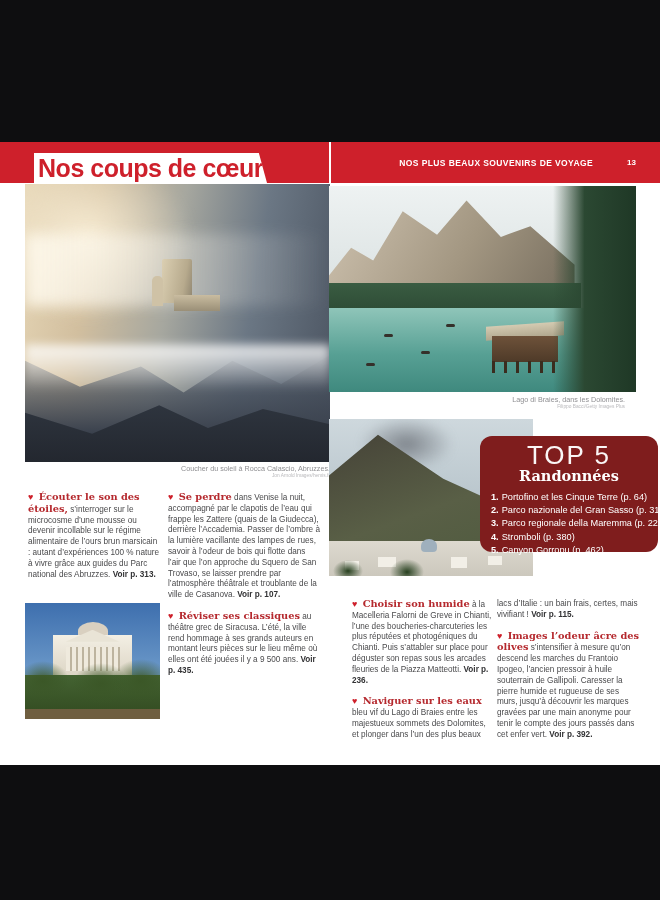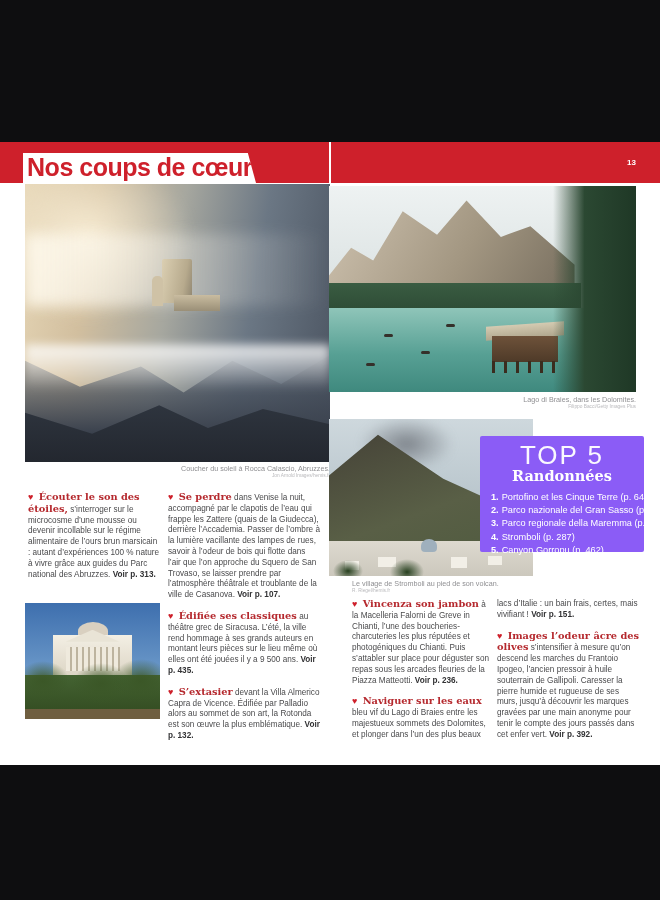--- a/index.html
+++ b/index.html
@@ -3,22 +3,22 @@
 <meta charset="utf-8">
 <style>
   html,body{margin:0;padding:0;background:#0d0d0f;}
   .canvas{position:relative;width:660px;height:900px;background:#ffffff;overflow:hidden;
           font-family:"Liberation Sans",sans-serif;}
   .band{position:absolute;left:0;width:660px;background:#0e0e10;}
   .band.top{top:0;height:142px;}
   .band.bottom{top:765px;height:135px;}
   .redband{position:absolute;left:0;top:142px;width:660px;height:41px;background:#ce202b;}
   .spine{position:absolute;left:329px;top:142px;width:2px;height:41px;background:#ffffff;}
-  .title-tab{position:absolute;left:23px;top:153px;width:233px;height:30px;background:#ffffff;
-             display:flex;justify-content:center;
+  .title-tab{position:absolute;left:34px;top:153px;width:233px;height:30px;background:#ffffff;
+             display:flex;align-items:center;justify-content:center;
              clip-path:polygon(0 0,96.5% 0,100% 100%,0 100%);}
   .title-text{font-size:25px;font-weight:bold;color:#ce202b;letter-spacing:-0.5px;white-space:nowrap;}
   .running{position:absolute;top:142px;right:67px;height:41px;display:flex;align-items:center;
            color:#fff;font-size:8.5px;font-weight:bold;letter-spacing:0.4px;}
   .pagenum{position:absolute;top:142px;right:24px;height:41px;display:flex;align-items:center;
            color:#fff;font-size:8px;font-weight:bold;}
   .photo{position:absolute;overflow:hidden;}
   .layer{position:absolute;}
   
   .p-castle{left:25px;top:184px;width:305px;height:278px;}
@@ -69,39 +69,40 @@
   .caption{position:absolute;color:#8f8f92;font-size:7.2px;line-height:9px;}
   .credit{display:block;color:#b9b9bc;font-size:4.8px;line-height:6px;}
   .cap-right{text-align:right;}
   
   .col{position:absolute;color:#4a4a4c;font-size:8.2px;line-height:10.8px;}
   .sec{margin:0 0 10px 0;}
   .heart{color:#ce202b;font-size:9px;margin-right:3px;}
   .h{font-family:"DejaVu Serif",serif;font-weight:bold;color:#b5292e;font-size:9.8px;margin-top:13px;}
   .voir{color:#323234;font-weight:bold;}
   
-  .top5{position:absolute;left:480px;top:436px;width:164px;height:116px;background:#8b5cf6;z-index:3;border-radius:2px;}
+  .top5{position:absolute;left:480px;top:436px;width:178px;height:116px;background:#7f1d1d;z-index:3;border-radius:12px;}
   .top5-label{margin-top:6px;text-align:center;color:#ffffff;font-size:26px;line-height:26px;letter-spacing:2px;font-weight:normal;opacity:0.96;}
   .top5-sub{text-align:center;color:#ffffff;font-family:"DejaVu Serif",serif;font-weight:bold;font-size:14.5px;line-height:16px;}
   .top5-list{margin:7px 0 0 11px;}
   .t5item{color:#ffffff;font-size:9.2px;line-height:13.2px;white-space:nowrap;}
   .t5item .num{font-weight:bold;margin-right:3px;}
 </style>
 </head>
 <body>
 
 <div class="canvas">
   <div class="band top"></div>
   <div class="band bottom"></div>
 
   <div class="redband"></div>
   <div class="spine"></div>
   <div class="title-tab">
     <span class="title-text">Nos coups de cœur</span>
   </div>
+  <div class="running">NOS PLUS BEAUX SOUVENIRS DE VOYAGE</div>
   <div class="pagenum">13</div>
 
   <div class="photo p-castle">
     <div class="layer c-sky"></div>
     <div class="layer c-glow"></div>
     <div class="layer c-clouds"></div>
     <div class="layer c-farridge"></div>
     <div class="layer c-keep"></div>
     <div class="layer c-tower"></div>
     <div class="layer c-wall"></div>
@@ -133,90 +134,82 @@
     <div class="layer v-field"></div>
   </div>
 
   <div class="col" style="left:168px;top:492px;width:152px;">
     <p class="sec">
       <span class="heart">♥</span>
       <b class="h">Se perdre</b><span> dans Venise la nuit, accompagné par le clapotis de l’eau qui frappe les Zattere (quais de la Giudecca), derrière l’Accademia. Passer de l’ombre à la lumière vacillante des lampes de rues, savoir à l’odeur de bois qui flotte dans l’air que l’on approche du Squero de San Trovaso, se laisser prendre par l’atmosphère théâtrale et troublante de la ville de Casanova. </span><b class="voir">Voir p. 107.</b>
     </p>
     <p class="sec">
       <span class="heart">♥</span>
-      <b class="h">Édifiée ses classiques</b><span> au théâtre grec de Siracusa. L’été, la ville rend hommage à ses grands auteurs en montant leurs pièces sur le lieu même où elles ont été jouées il y a 9 500 ans. </span><b class="voir">Voir p. 435.</b>
-    </p>
-    <p class="sec">
-      <span class="heart">♥</span>
-      <b class="h">S’extasier</b><span> devant la Villa Almerico Capra de Vicence. Édifiée par Palladio alors au sommet de son art, la Rotonda est son œuvre la plus emblématique. </span><b class="voir">Voir p. 132.</b>
+      <b class="h">Réviser ses classiques</b><span> au théâtre grec de Siracusa. L’été, la ville rend hommage à ses grands auteurs en montant leurs pièces sur le lieu même où elles ont été jouées il y a 9 500 ans. </span><b class="voir">Voir p. 435.</b>
     </p>
   </div>
 
   <div class="photo p-braies">
     <div class="layer b-sky"></div>
     <div class="layer b-peaks"></div>
     <div class="layer b-pines"></div>
     <div class="layer b-lake"></div>
     <div class="layer b-hut-roof"></div>
     <div class="layer b-hut"></div>
     <div class="layer b-stilts"></div>
     <div class="layer b-trees"></div>
     <div class="layer b-boat" style="left:18%;top:72%;"></div>
     <div class="layer b-boat" style="left:30%;top:80%;"></div>
     <div class="layer b-boat" style="left:12%;top:86%;"></div>
     <div class="layer b-boat" style="left:38%;top:67%;"></div>
   </div>
-  <div class="caption cap-right" style="left:329px;top:395px;width:307px;">
+  <div class="caption cap-right" style="left:318px;top:395px;width:307px;">
     <span>Lago di Braies, dans les Dolomites.</span>
     <span class="credit">Filippo Bacci/Getty Images Plus</span>
   </div>
 
   <div class="photo p-stromboli">
     <div class="layer s-sky"></div>
     <div class="layer s-smoke"></div>
     <div class="layer s-cone"></div>
     <div class="layer s-village"></div>
     <div class="s-house" style="left:8%;bottom:4%;width:14px;height:9px;"></div>
     <div class="s-house" style="left:24%;bottom:6%;width:18px;height:10px;"></div>
     <div class="s-house" style="left:60%;bottom:5%;width:16px;height:11px;"></div>
     <div class="s-house" style="left:78%;bottom:7%;width:14px;height:9px;"></div>
     <div class="layer s-dome"></div>
     <div class="s-palm" style="left:30%;bottom:-6%;width:34px;height:26px;"></div>
     <div class="s-palm" style="left:2%;bottom:-4%;width:30px;height:22px;"></div>
   </div>
-  <div class="caption" style="left:352px;top:579px;width:280px;">
-    <span>Le village de Stromboli au pied de son volcan.</span>
-    <span class="credit">R. Riegel/hemis.fr</span>
-  </div>
 
   <div class="top5">
     <div class="top5-label">TOP 5</div>
     <div class="top5-sub">Randonnées</div>
     <div class="top5-list">
       <div class="t5item"><span class="num">1.</span><span>Portofino et les Cinque Terre (p. 64)</span></div>
       <div class="t5item"><span class="num">2.</span><span>Parco nazionale del Gran Sasso (p. 310)</span></div>
       <div class="t5item"><span class="num">3.</span><span>Parco regionale della Maremma (p. 221)</span></div>
-      <div class="t5item"><span class="num">4.</span><span>Stromboli (p. 287)</span></div>
+      <div class="t5item"><span class="num">4.</span><span>Stromboli (p. 380)</span></div>
       <div class="t5item"><span class="num">5.</span><span>Canyon Gorropu (p. 462)</span></div>
     </div>
   </div>
 
   <div class="col" style="left:352px;top:599px;width:142px;">
     <p class="sec">
       <span class="heart">♥</span>
-      <b class="h">Vincenza son jambon</b><span> à la Macelleria Falorni de Greve in Chianti, l’une des boucheries-charcuteries les plus réputées et photogéniques du Chianti. Puis s’attabler sur place pour déguster son repas sous les arcades fleuries de la Piazza Matteotti. </span><b class="voir">Voir p. 236.</b>
+      <b class="h">Choisir son humide</b><span> à la Macelleria Falorni de Greve in Chianti, l’une des boucheries-charcuteries les plus réputées et photogéniques du Chianti. Puis s’attabler sur place pour déguster son repas sous les arcades fleuries de la Piazza Matteotti. </span><b class="voir">Voir p. 236.</b>
     </p>
     <p class="sec">
       <span class="heart">♥</span>
       <b class="h">Naviguer sur les eaux</b><span> bleu vif du Lago di Braies entre les majestueux sommets des Dolomites, et plonger dans l’un des plus beaux</span>
     </p>
   </div>
 
   <div class="col" style="left:497px;top:599px;width:143px;">
     <p class="sec">
-      <span>lacs d’Italie : un bain frais, certes, mais vivifiant ! </span><b class="voir">Voir p. 151.</b>
+      <span>lacs d’Italie : un bain frais, certes, mais vivifiant ! </span><b class="voir">Voir p. 115.</b>
     </p>
     <p class="sec">
       <span class="heart">♥</span>
       <b class="h">Images l’odeur âcre des olives</b><span> s’intensifier à mesure qu’on descend les marches du Frantoio Ipogeo, l’ancien pressoir à huile souterrain de Gallipoli. Caresser la pierre humide et rugueuse de ses murs, jusqu’à découvrir les marques gravées par une main anonyme pour tenir le compte des jours passés dans cet enfer vert. </span><b class="voir">Voir p. 392.</b>
     </p>
   </div>
 </div>
 
 </body></html>

